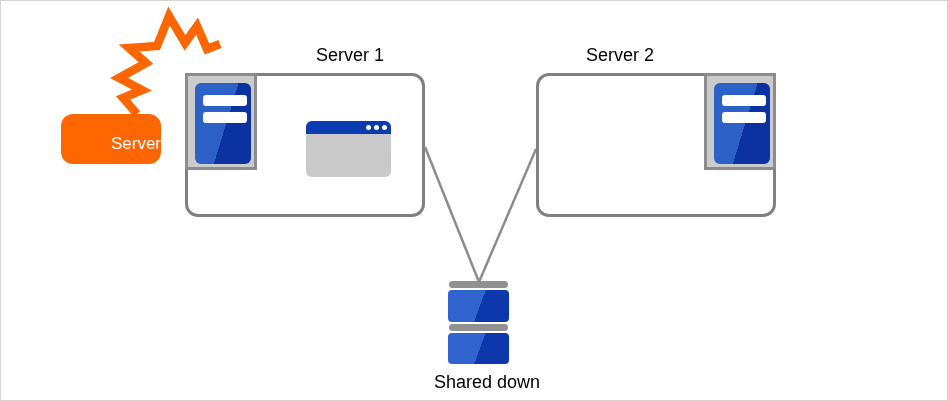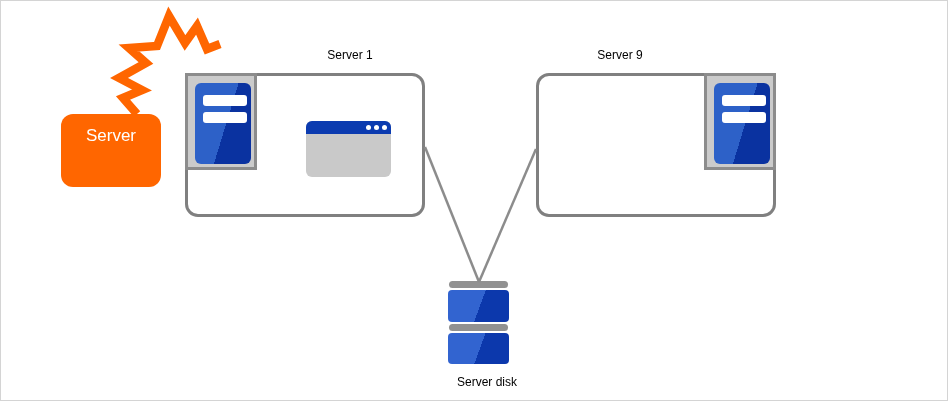--- a/index.html
+++ b/index.html
@@ -3,21 +3,21 @@
 <meta charset="utf-8">
 <style>
   * { margin:0; padding:0; box-sizing:border-box; }
   body { font-family:"Liberation Sans", sans-serif; background:#fff; }
   .canvas {
     position:relative; width:948px; height:401px;
     background:#ffffff; border:1px solid #d4d4d4; overflow:hidden;
   }
   .label {
     position:absolute; text-align:center; color:#000000;
-    font-size:12px; line-height:20px; white-space:nowrap;
+    font-size:18px; line-height:20px; white-space:nowrap;
   }
   
   .server-box {
     position:absolute; width:240px; height:144px;
     border:3px solid #808080; border-radius:13px; background:#ffffff; z-index:2;
   }
   
   .server-icon {
     position:absolute; width:72px; height:97px;
     background:#cbcbcb; border:3px solid #8c8c8c; z-index:4;
@@ -49,40 +49,40 @@
   .disk-bar {
     position:absolute; left:448px; width:59px; height:7px;
     background:#919191; border-radius:3.5px; z-index:3;
   }
   .disk-block {
     position:absolute; left:447px; width:61px; border-radius:4px;
     background:linear-gradient(110deg, #3264d0 52%, #0c38ac 52%); z-index:3;
   }
   
   .callout {
-    position:absolute; left:60px; top:113px; width:100px; height:73px;
+    position:absolute; left:60px; top:113px; width:100px; height:50px;
     background:#ff6600; border-radius:12px; color:#ffffff;
-    text-align:center; font-size:17px; line-height:21px; padding-top:11px;
+    text-align:right; font-size:17px; line-height:21px; padding-top:19px;
     z-index:6;
   }
   .svg-layer { position:absolute; left:0; top:0; z-index:5; pointer-events:none; }
 </style>
 </head>
 <body>
 
 <div class="canvas">
 
   <div class="server-box" style="left:184px; top:72px;"></div>
 
   <div class="server-box" style="left:535px; top:72px;"></div>
 
   <div class="label" style="left:284px; top:44px; width:130px;">Server 1</div>
-  <div class="label" style="left:554px; top:44px; width:130px;">Server 9</div>
+  <div class="label" style="left:554px; top:44px; width:130px;">Server 2</div>
   <div class="label" style="left:275px; top:94px; width:140px; font-size:17px;">Application A</div>
-  <div class="label" style="left:416px; top:371px; width:140px;">Server disk</div>
+  <div class="label" style="left:416px; top:371px; width:140px;">Shared down</div>
 
   <svg class="svg-layer" width="948" height="401" viewBox="0 0 948 401">
     <line x1="424" y1="146" x2="478" y2="281" stroke="#8c8c8c" stroke-width="2.5"></line>
     <line x1="535" y1="148" x2="478" y2="281" stroke="#8c8c8c" stroke-width="2.5"></line>
     <polyline points="136,113 122,97 141,89 118,77 145,62 128,47 156,45 168,15 184,42 196,25 206,48 219,43" fill="none" stroke="#ff6600" stroke-width="8.5" stroke-linejoin="miter" stroke-miterlimit="12"></polyline>
   </svg>
 
   <div class="server-icon" style="left:184px; top:72px;">
     <div class="tower">
       <div class="tower-bar b1"></div>

